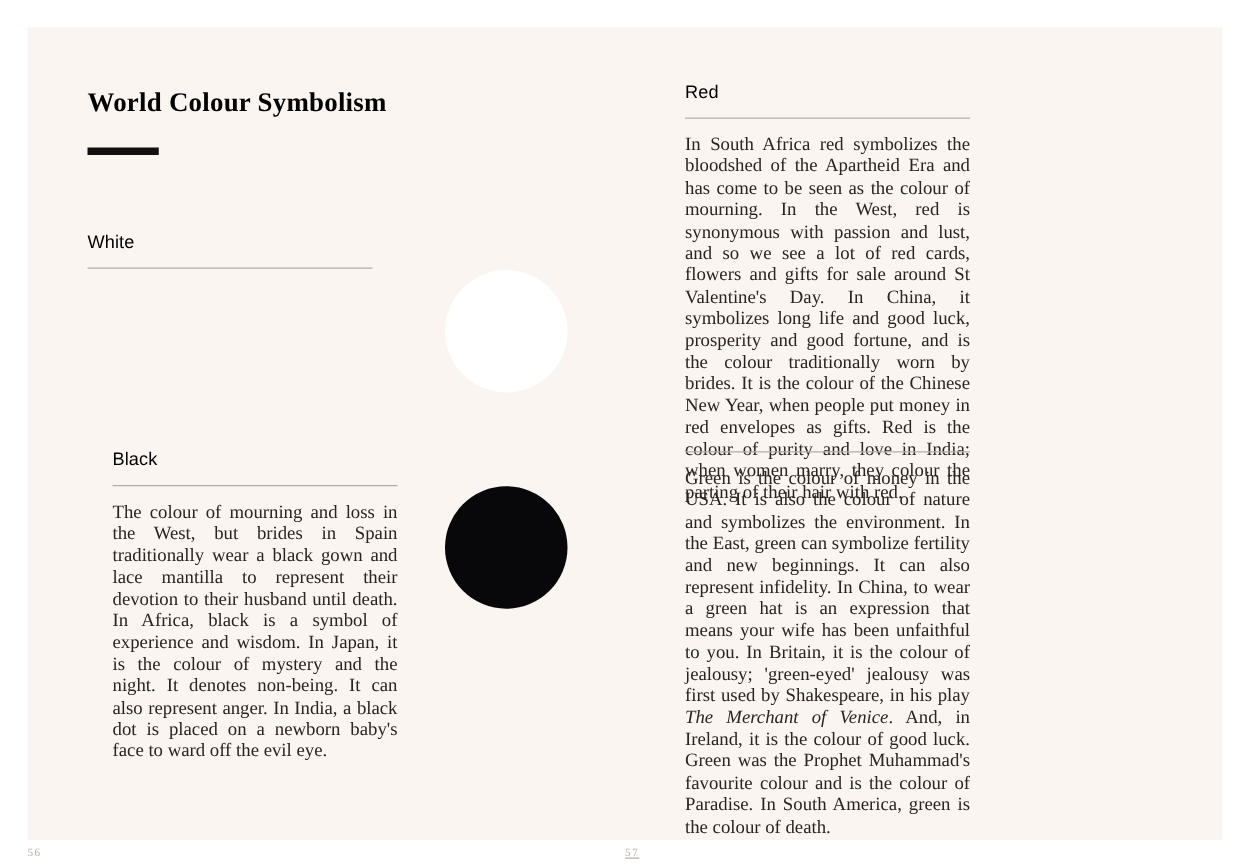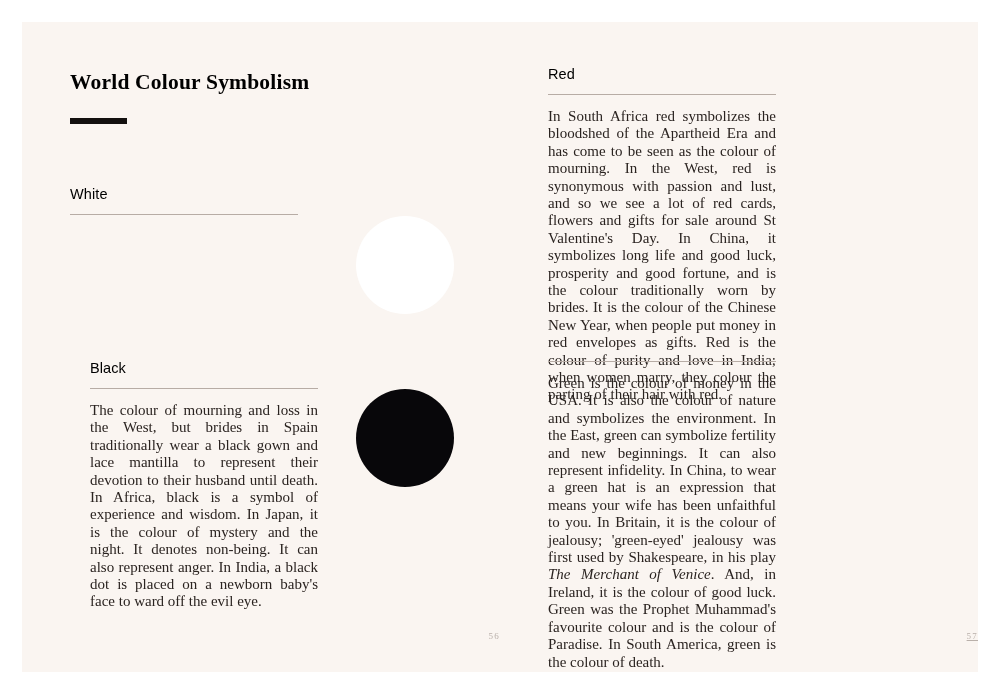--- a/index.html
+++ b/index.html
@@ -108,23 +108,23 @@
     left: 334px;
     top: 367px;
     width: 98px;
     height: 98px;
     background: #08070a;
   }
 
   
   .folio {
     position: absolute;
-    top: 609px;
+    top: 655px;
     width: 478px;
-    text-align: right;
+    text-align: left;
     font-family: "Liberation Serif", serif;
     font-size: 9px;
     letter-spacing: 1.2px;
     color: #b9b0aa;
   }
   .folio-left  { left: 0; }
   .folio-right { left: 478px; text-decoration: underline; }
 </style>
 </head>
 <body>

